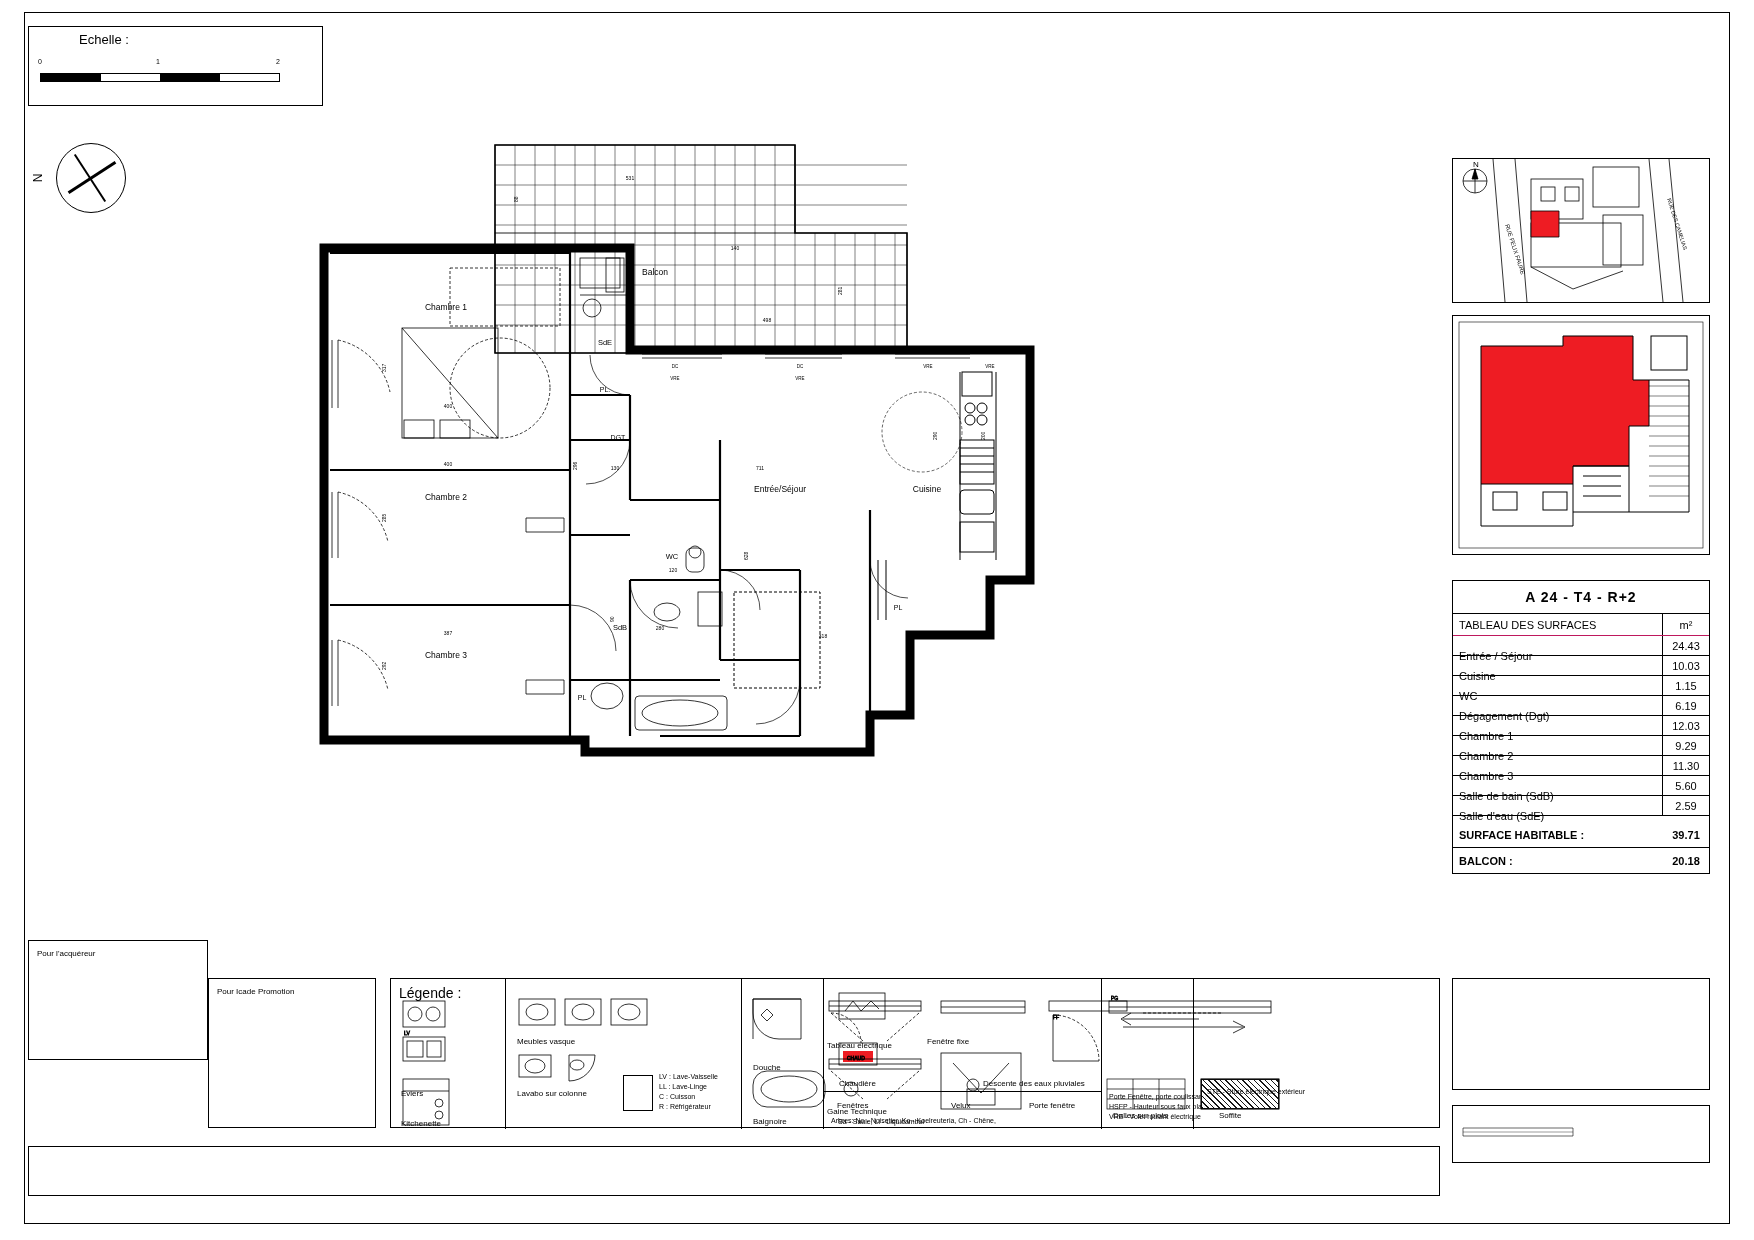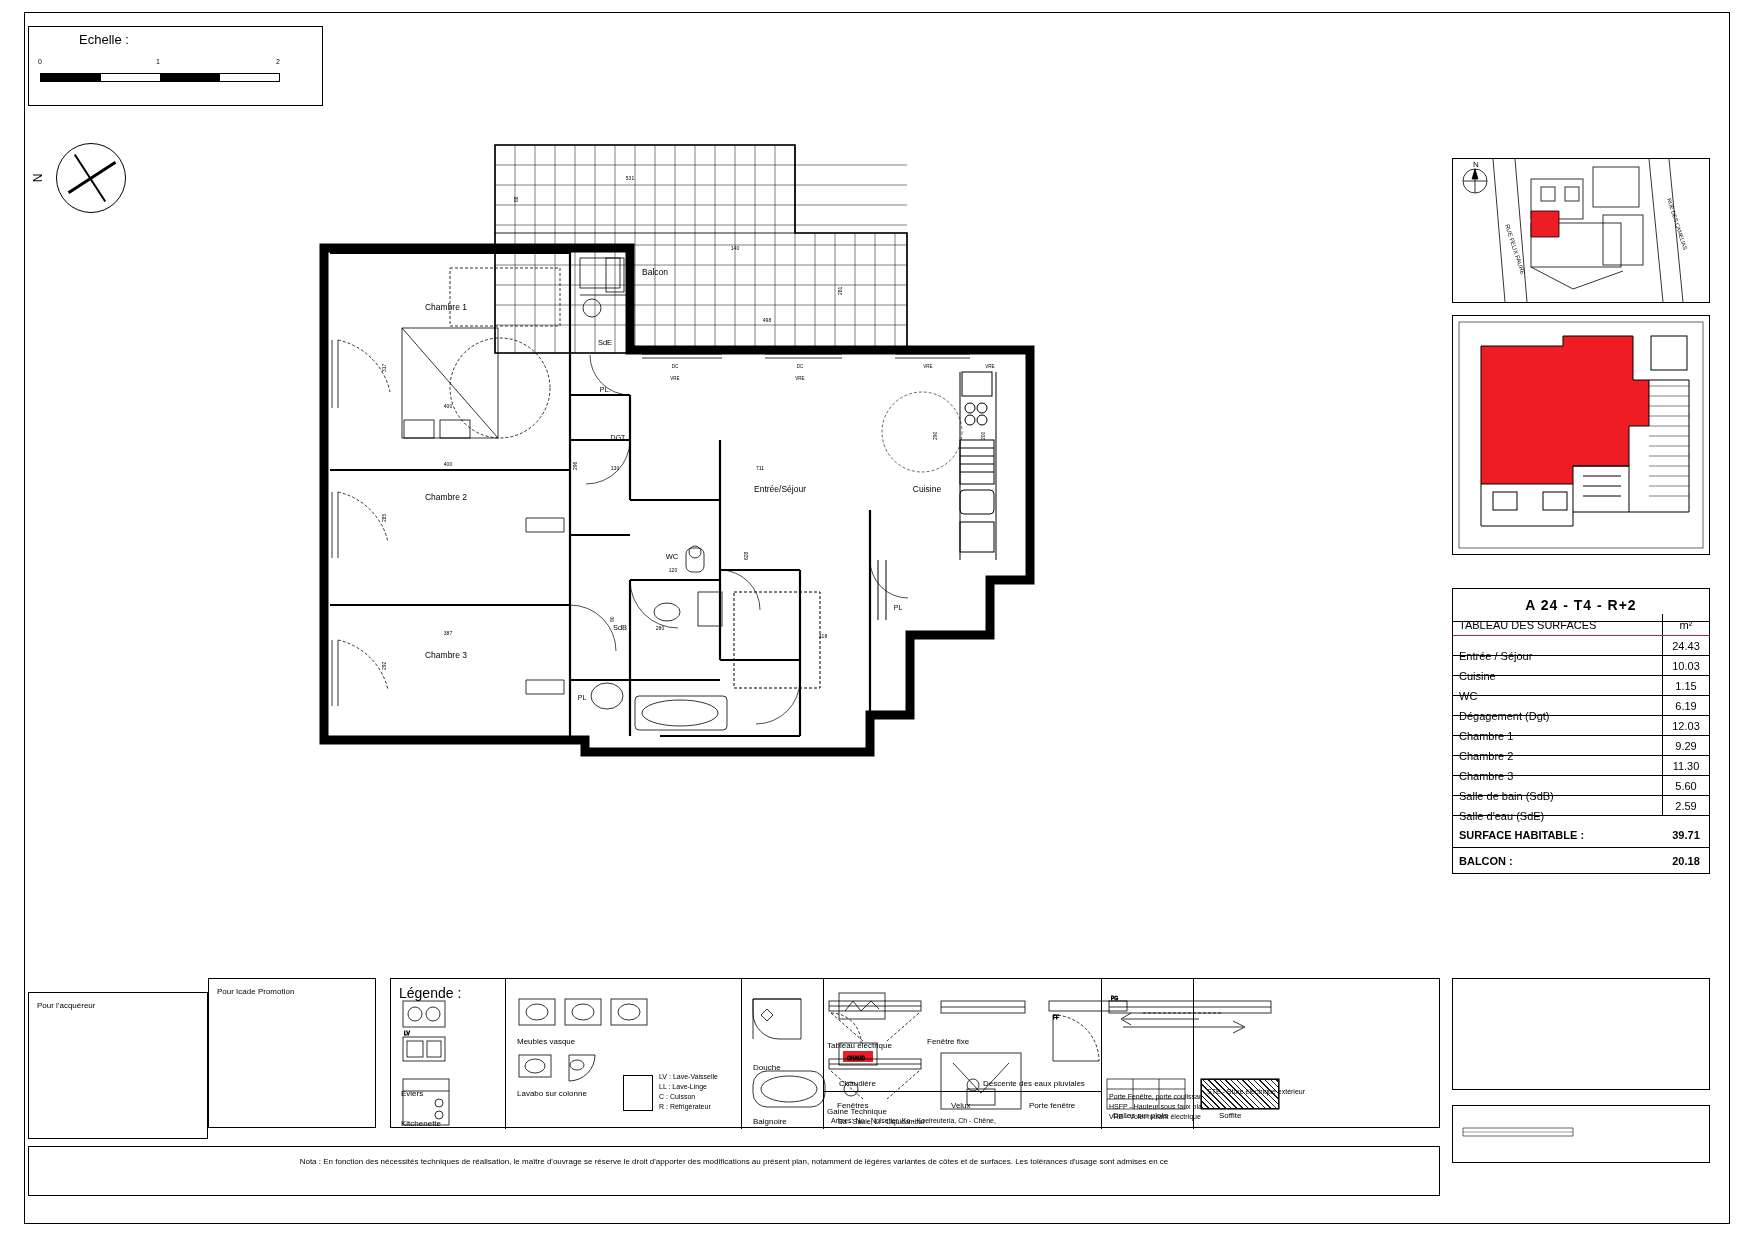--- a/index.html
+++ b/index.html
@@ -1,19 +1,19 @@
 <!DOCTYPE html>
 <html><head>
 <meta charset="utf-8">
 <style>
   html,body{margin:0;padding:0;background:#ffffff;}
   body{width:1754px;height:1240px;position:relative;font-family:"Liberation Sans",sans-serif;color:#000;overflow:hidden;}
   .abs{position:absolute;}
   .bx{position:absolute;border:1px solid #000;box-sizing:border-box;}
-  .ctr{display:flex;align-items:center;justify-content:center;text-align:left;margin-top:8px;}
+  .ctr{display:flex;align-items:center;justify-content:center;text-align:left;}
   .lbl{position:absolute;font-size:9px;}
   
   #frame{position:absolute;left:24px;top:12px;width:1706px;height:1212px;border:1px solid #000;box-sizing:border-box;}
   
   #scale-box{left:28px;top:26px;width:295px;height:80px;}
   #scale-title{left:44px;top:32px;font-size:13px;}
   #scale-bar{position:absolute;left:40px;top:73px;width:240px;height:9px;border:1px solid #000;box-sizing:border-box;display:flex;}
   #scale-bar div{height:100%;}
   .sb-b{background:#000;}
   .sb-w{background:#fff;}
@@ -35,21 +35,21 @@
   #surf-head .h2{width:46px;text-align:center;font-size:11px;border-left:1px solid #000;height:100%;display:flex;align-items:center;justify-content:center;}
   .srow{position:absolute;left:0;right:0;height:20px;border-bottom:1px solid #000;box-sizing:border-box;display:flex;align-items:center;font-size:11px;}
   .srow .nm{flex:1;padding-left:6px;margin-top:21px;}
   .srow .vl{width:46px;text-align:center;border-left:1px solid #000;height:100%;display:flex;align-items:center;justify-content:center;}
   .trow{position:absolute;left:0;right:0;height:26px;border-bottom:1px solid #000;box-sizing:border-box;display:flex;align-items:center;font-size:11px;font-weight:bold;gap:40px;}
   .trow .nm{flex:1;padding-left:6px;}
   .trow .vl{width:46px;text-align:center;height:100%;display:flex;align-items:center;justify-content:center;}
   #right-legend{left:1452px;top:978px;width:258px;height:112px;}
   #right-bottom{left:1452px;top:1105px;width:258px;height:58px;}
   
-  #acq-box{left:28px;top:992px;width:180px;height:147px;}
+  #acq-box{left:28px;top:940px;width:180px;height:120px;}
   #icade-box{left:208px;top:978px;width:168px;height:150px;}
   #legend-box{left:390px;top:978px;width:1050px;height:150px;}
   #nota-box{left:28px;top:1146px;width:1412px;height:50px;}
   .leg-t{position:absolute;font-size:14px;}
   .leg-s{position:absolute;font-size:8px;}
   .leg-xs{position:absolute;font-size:7px;}
   
   #plan{position:absolute;left:330px;top:140px;width:760px;height:700px;}
   .hatch{position:absolute;background:repeating-linear-gradient(45deg,#000 0 1px,#fff 1px 4px);}
   svg{overflow:visible}
@@ -507,15 +507,14 @@
   <div class="leg-s" style="left:828px;top:132px">Soffite</div>
 </div>
 
 <div class="leg-xs" style="left:838px;top:1118px">Sa - Saule, Li - Liquidambal</div>
 
 <div class="abs" style="left:1198px;top:1078px;width:1px;height:0;background:#000"></div>
 <div class="leg-xs" style="left:1207px;top:1088px">STE - Store électrique extérieur</div>
 
 <div class="bx" id="nota-box">
   <div style="position:absolute;left:0;right:0;top:8px;text-align:center;font-size:8px;line-height:13px;">
-    <div>Nota : En fonction des nécessités techniques de réalisation, le maître d'ouvrage se réserve le droit d'apporter des modifications au présent plan, notamment de légères variantes de côtes et de surfaces. Les tolérances d'usage sont admises en ce</div>
   </div>
 </div>
 
 </body></html>

